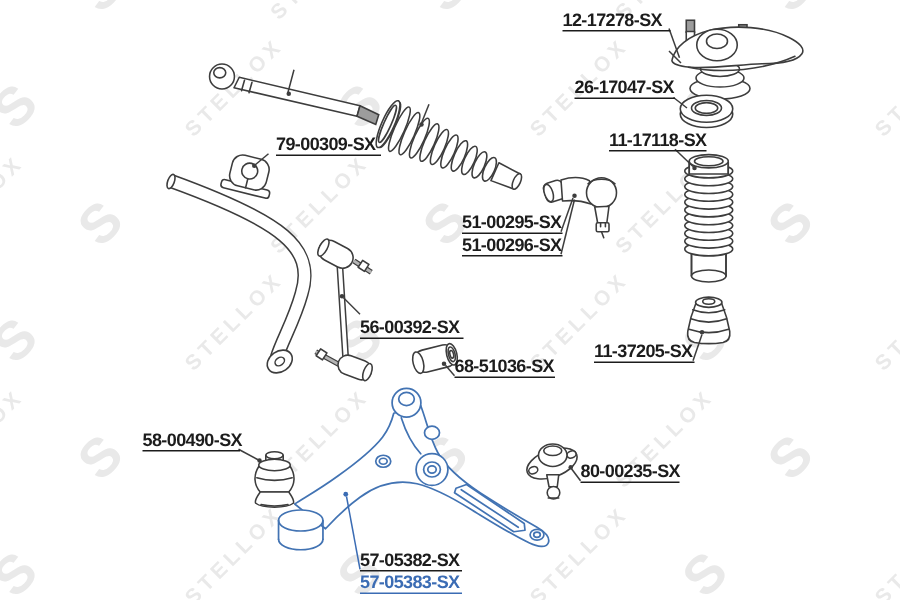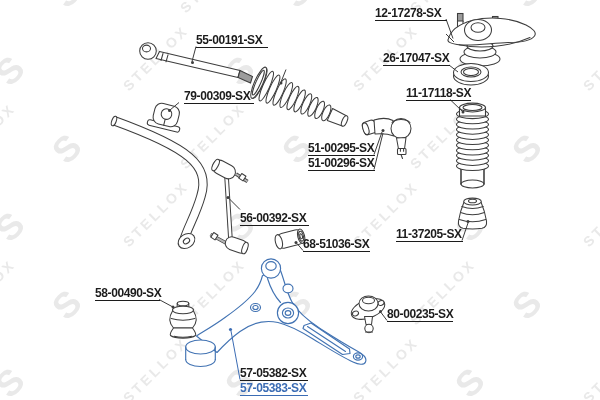--- a/index.html
+++ b/index.html
@@ -275,21 +275,20 @@
       <circle class="dot" cx="468" cy="221.5" r="1.5"></circle>
       <path class="ld" d="M387,320.5 L381,312.5"></path>
       <circle class="dot" cx="380.5" cy="311.5" r="1.5"></circle>
       <path class="ld" d="M159,299.5 L172,306.5"></path>
       <circle class="dot" cx="173" cy="307" r="1.5"></circle>
       <path class="ldb" d="M240,379.5 L231,331"></path>
       <circle class="dotb" cx="230.5" cy="329.5" r="1.6"></circle>
     </g>
   </svg>
 
-  <div class="lbl" style="left:196px;top:34px;width:72px">55-00191-SX</div>
   <div class="lbl" style="left:375px;top:7px;width:72px">12-17278-SX</div>
   <div class="lbl" style="left:383px;top:52px;width:67px">26-17047-SX</div>
   <div class="lbl" style="left:184px;top:90px;width:70px">79-00309-SX</div>
   <div class="lbl" style="left:406px;top:87px;width:65px">11-17118-SX</div>
   <div class="lbl" style="left:308px;top:142px;width:67px">51-00295-SX</div>
   <div class="lbl" style="left:308px;top:157px;width:67px">51-00296-SX</div>
   <div class="lbl" style="left:240px;top:212px;width:69px">56-00392-SX</div>
   <div class="lbl" style="left:303px;top:238px;width:67px">68-51036-SX</div>
   <div class="lbl" style="left:396px;top:228px;width:67px">11-37205-SX</div>
   <div class="lbl" style="left:387px;top:308px;width:66px">80-00235-SX</div>

